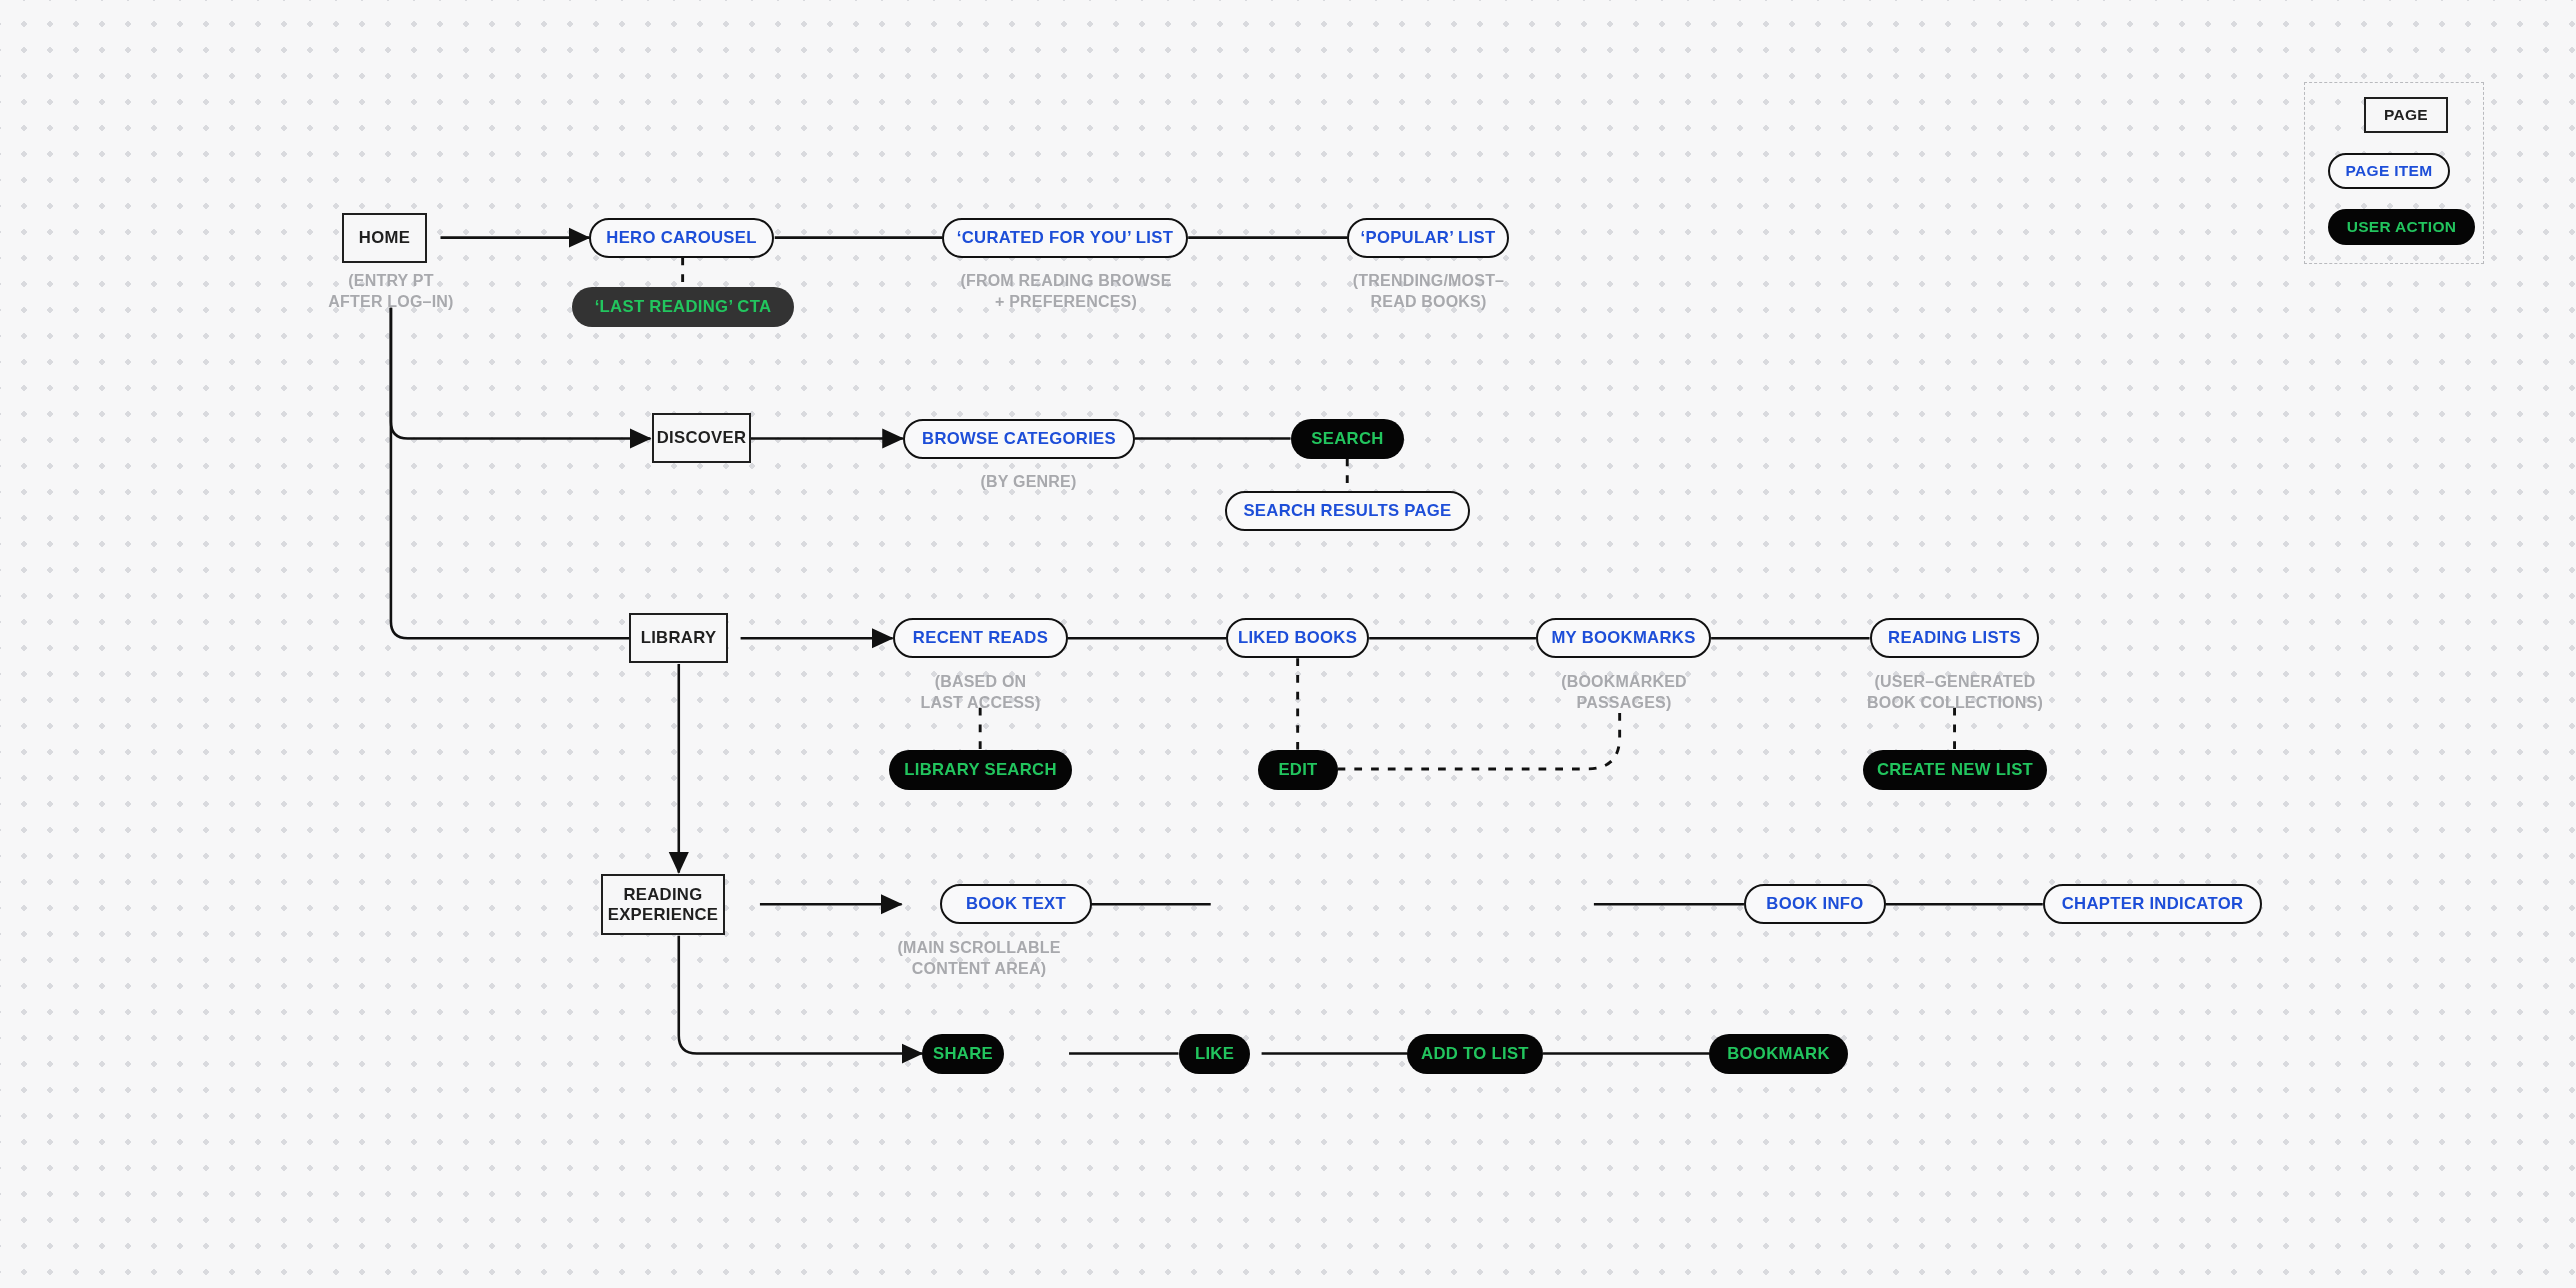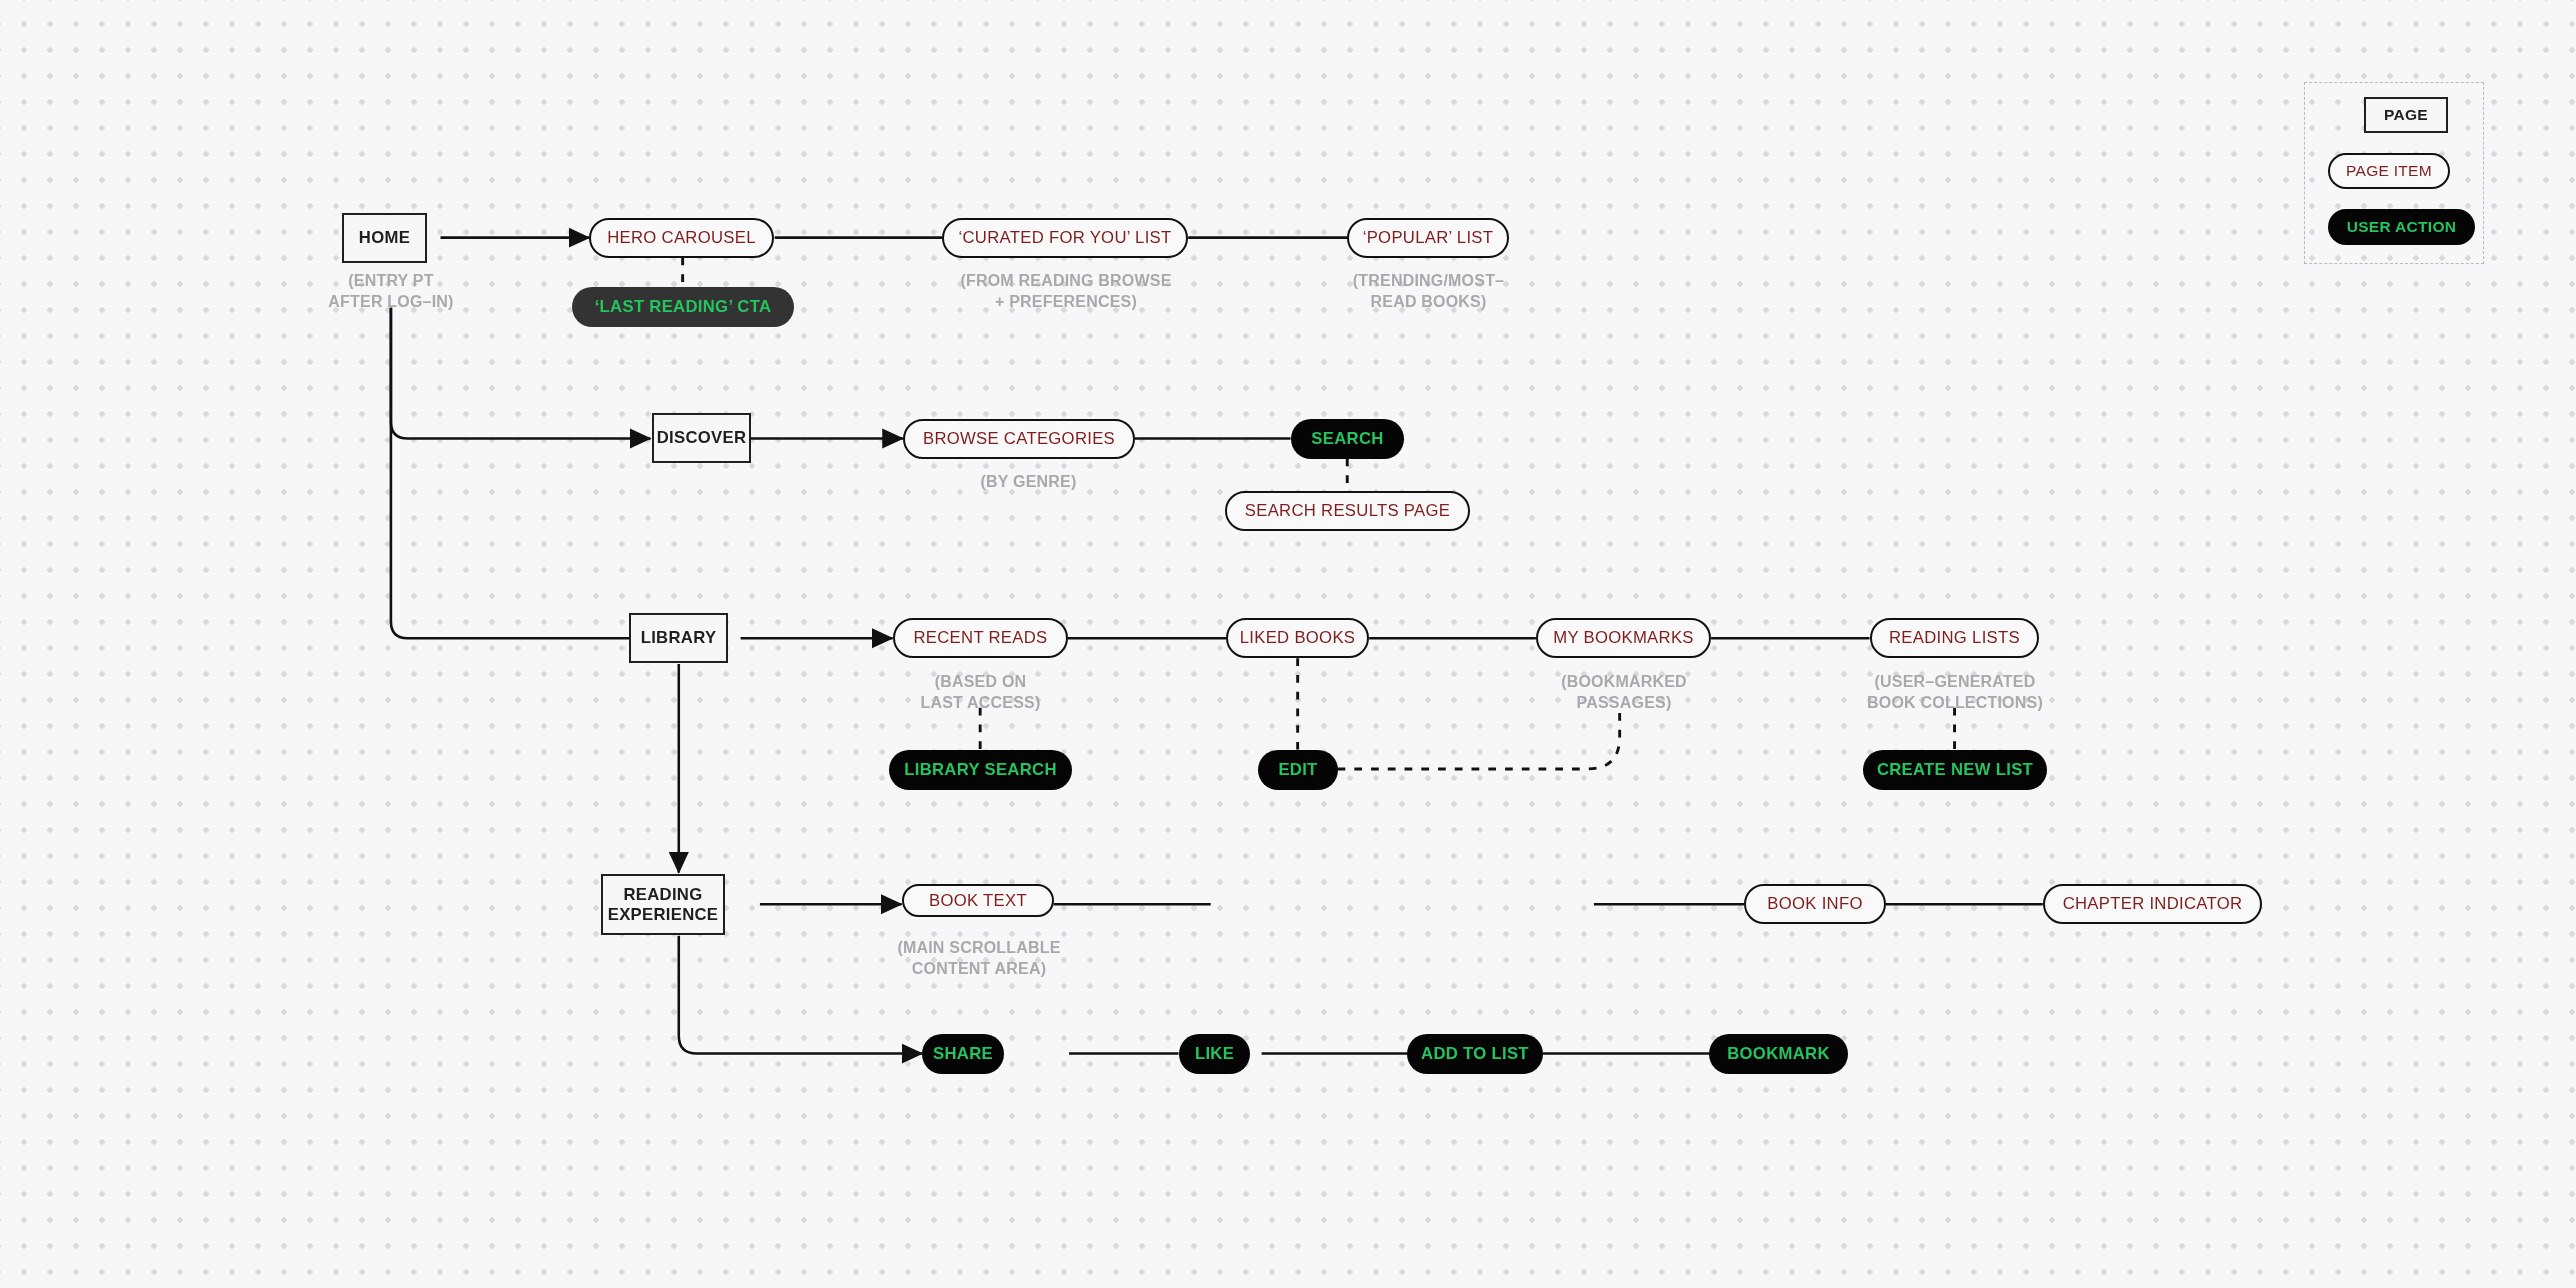--- a/index.html
+++ b/index.html
@@ -34,22 +34,22 @@
     border:2.9px solid #1f1f1f;
     color:#1f1f1f;
     font-weight:700;
     font-size:16.7px;
   }
   
   .item {
     background:#f9f9fa;
     border:2.9px solid #111111;
     border-radius:643px;
-    color:#7f1d1d;
-    font-weight:400;
+    color:#1d4ed8;
+    font-weight:700;
     font-size:16.7px;
   }
   
   .action {
     background:#050505;
     border-radius:643px;
     color:#22c55e;
     font-weight:700;
     font-size:16.7px;
   }
@@ -181,21 +181,21 @@
 
   <div class="node item" style="left:1870px; top:618px; width:169px; height:40px;">READING LISTS</div>
   <div class="note" style="left:1839px; top:671px; width:232px;">(USER–GENERATED
 BOOK COLLECTIONS)</div>
 
   <div class="node action" style="left:1863px; top:750px; width:184px; height:40px;">CREATE NEW LIST</div>
 
   <div class="node page" style="left:601px; top:874px; width:124px; height:61px;">READING
 EXPERIENCE</div>
 
-  <div class="node item" style="left:902px; top:884px; width:152px; height:33px;">BOOK TEXT</div>
+  <div class="node item" style="left:940px; top:884px; width:152px; height:40px;">BOOK TEXT</div>
   <div class="note" style="left:889px; top:937px; width:180px;">(MAIN SCROLLABLE
 CONTENT AREA)</div>
 
 
   <div class="node item" style="left:1744px; top:884px; width:142px; height:40px;">BOOK INFO</div>
 
   <div class="node item" style="left:2043px; top:884px; width:219px; height:40px;">CHAPTER INDICATOR</div>
 
   <div class="node action" style="left:922px; top:1034px; width:82px; height:40px;">SHARE</div>
   <div class="node action" style="left:1179px; top:1034px; width:71px; height:40px;">LIKE</div>

